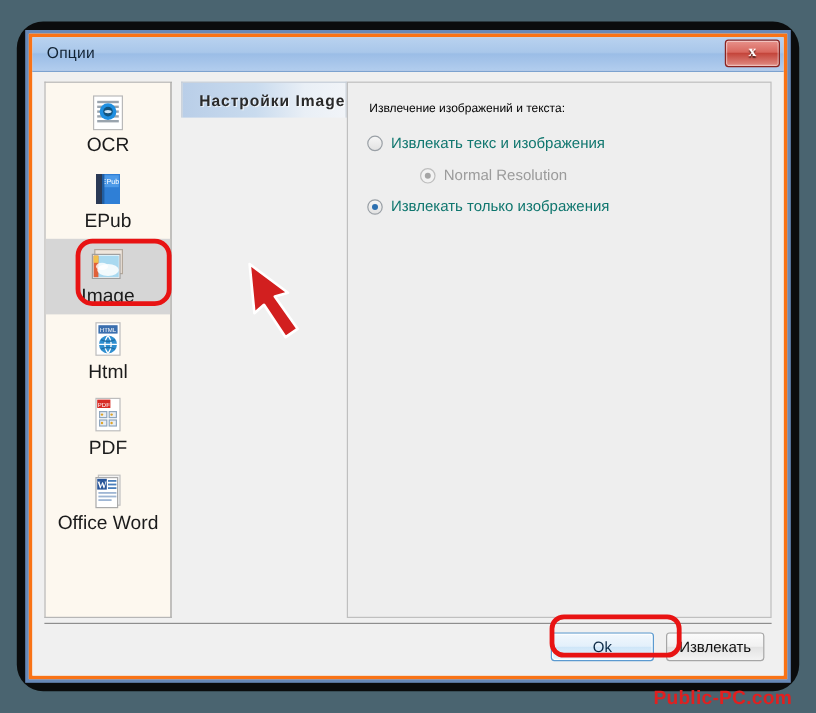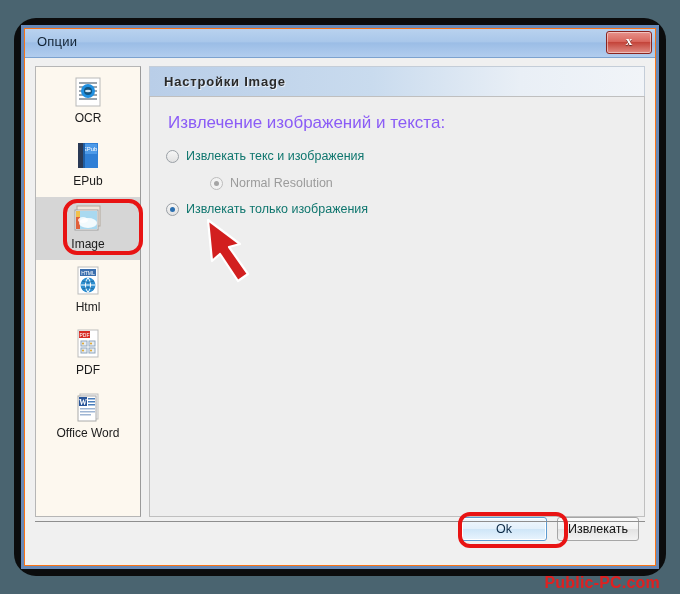--- a/index.html
+++ b/index.html
@@ -21,21 +21,21 @@
     width: 652px; height: 558px;
     background: #0b0c0d;
     border-radius: 22px;
   }
   
   .window {
     position: absolute;
     left: 24px; top: 28px;
     width: 632px; height: 538px;
     background: #f0f0f0;
-    border: 1px solid #f97316;
+    border: 3px solid #f97316;
     box-shadow: 0 0 0 3px rgba(120,160,215,0.85);
     box-sizing: border-box;
     display: flex;
     flex-direction: column;
   }
   .titlebar {
     height: 28px;
     background: linear-gradient(to bottom, #b9d2ef 0%, #a9c7ea 45%, #9bbde6 50%, #b2cdee 100%);
     border-bottom: 1px solid #7ca2cf;
     position: relative;
@@ -105,21 +105,21 @@
     cursor: pointer;
   }
   .side-item.selected {
     background: #d6d6d6;
   }
   .side-icon {
     width: 34px; height: 34px;
     display: block;
   }
   .side-label {
-    font-size: 12px;
+    font-size: 16px;
     color: #1b1b1b;
     margin-top: 2px;
     white-space: nowrap;
   }
   
   .ring {
     position: absolute;
     border: 4px solid #e81313;
     border-radius: 14px;
     pointer-events: none;
@@ -132,21 +132,21 @@
   #ring-ok {
     left: 458px; top: 512px;
     width: 110px; height: 36px;
     border-radius: 12px;
   }
   
   .right {
     flex: 1 1 auto;
     margin-left: 8px;
     display: flex;
-    flex-direction: column;
+    flex-direction: row;
     min-width: 0;
   }
   .pane-header {
     height: 30px;
     background: linear-gradient(to right, #b9cee8 0%, #c9dbee 45%, #e9eff6 75%, #f1f4f8 100%);
     border: 1px solid #c4cdd8;
     border-bottom: none;
     box-sizing: border-box;
     display: flex;
     align-items: center;
@@ -161,22 +161,22 @@
     text-shadow: 1px 1px 0 rgba(255,255,255,.65);
   }
   .pane-body {
     flex: 1 1 auto;
     background: #eeeeee;
     border: 1px solid #bfbfbf;
     box-sizing: border-box;
     padding: 14px 16px;
   }
   .group-label {
-    font-size: 17px;
-    color: #8b5cf6;
+    font-size: 10px;
+    color: #000000;
     margin: 2px 0 16px 2px;
   }
   .radio-row {
     display: flex;
     align-items: center;
     margin-bottom: 13px;
     cursor: pointer;
   }
   .radio-row.indent { margin-left: 44px; margin-bottom: 12px; }
   .radio {
@@ -203,21 +203,21 @@
     font-size: 12.5px;
     color: #0f766e;
     white-space: nowrap;
   }
   .radio-label.dim { color: #9b9b9b; }
   
   .footer {
     flex: 0 0 auto;
     height: 48px;
     display: flex;
-    align-items: flex-start;
+    align-items: center;
     justify-content: flex-end;
     padding-right: 6px;
     position: relative;
   }
   .footer::before{
     content:"";
     position:absolute; left:0; right:0; top:4px; height:1px;
     background:#8e8e8e;
   }
   .btn {

